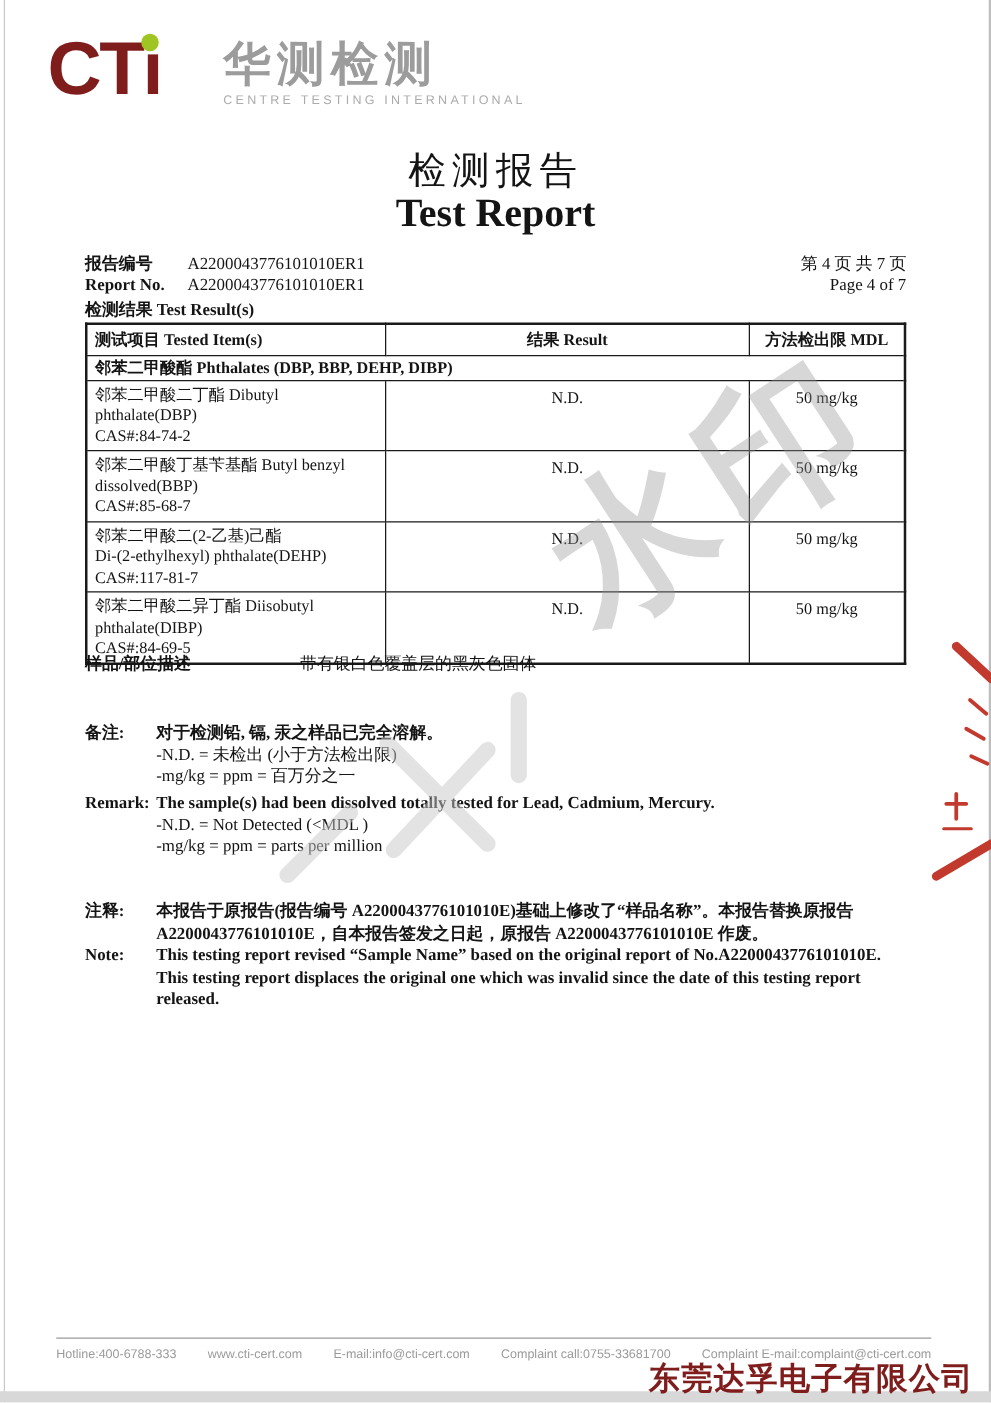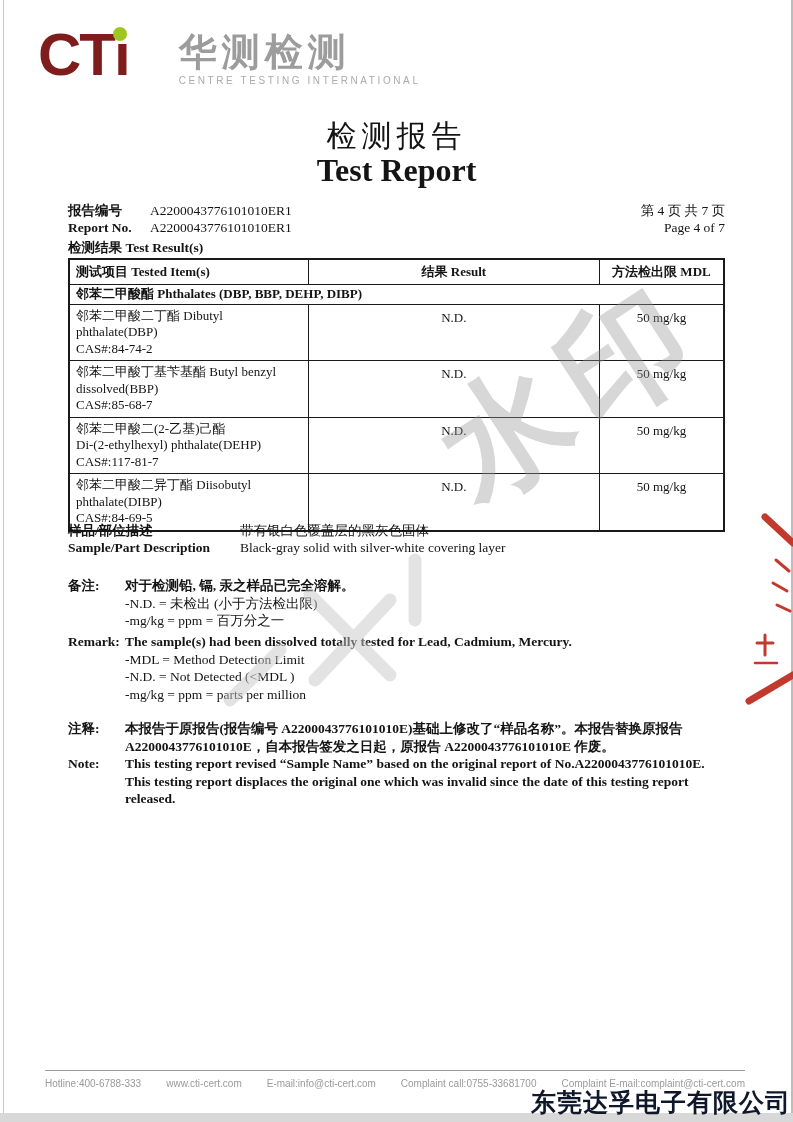--- a/index.html
+++ b/index.html
@@ -86,23 +86,23 @@
   .seal { position:absolute; right:0; top:505px; z-index:6; pointer-events:none; }
 
   
   .footer-line { position:absolute; left:45px; top:1070px; width:700px; height:1px; background:#9a9a9a; }
   .footer {
     position:absolute; left:45px; top:1078px; width:700px;
     display:flex; justify-content:space-between;
     font-family:"Liberation Sans", sans-serif; font-size:10px; color:#9a9a9a;
   }
   .company-overlay {
-    position:absolute; right:2px; top:1086px; z-index:7;
+    position:absolute; right:14px; top:1086px; z-index:7;
     font-family:"Liberation Sans", sans-serif; font-weight:bold;
-    font-size:25px; letter-spacing:1px; color:#0f172a;margin-left:14px;
+    font-size:25px; letter-spacing:1px; color:#7f1d1d;margin-left:14px;
   }
 </style>
 </head>
 <body>
 
 <div class="page">
   <div class="edge-left"></div>
   <div class="edge-right"></div>
   <div class="bottom-strip"></div>
 
@@ -187,40 +187,35 @@
       <td class="c-mdl">50 mg/kg</td>
     </tr>
   </tbody>
     </table>
 
   <div class="sample">
     <div class="sample-row">
       <span class="sample-label">样品/部位描述</span>
       <span>带有银白色覆盖层的黑灰色固体</span>
     </div>
-    <div class="sample-row">
-      <span class="sample-label">Sample/Part Description</span>
-      <span>Black-gray solid with silver-white covering layer</span>
-    </div>
   </div>
 
   <div class="block blk-remark-cn">
     <span class="block-label">备注:</span>
     <span class="block-body">
       <span class="bline bold">对于检测铅, 镉, 汞之样品已完全溶解。</span>
       <span class="bline">-N.D. =  未检出  (小于方法检出限)</span>
       <span class="bline">-mg/kg = ppm =  百万分之一</span>
     </span>
   </div>
 
   <div class="block blk-remark-en">
     <span class="block-label">Remark:</span>
     <span class="block-body">
       <span class="bline bold">The sample(s) had been dissolved totally tested for Lead, Cadmium, Mercury.</span>
-      <span class="bline">-MDL = Method Detection Limit</span>
       <span class="bline">-N.D. = Not Detected (&lt;MDL )</span>
       <span class="bline">-mg/kg = ppm = parts per million</span>
     </span>
   </div>
 
   <div class="block blk-note-cn">
     <span class="block-label">注释:</span>
     <span class="block-body bold">
       <span class="bline">本报告于原报告(报告编号 A2200043776101010E)基础上修改了“样品名称”。本报告替换原报告</span>
       <span class="bline">A2200043776101010E，自本报告签发之日起，原报告 A2200043776101010E 作废。</span>

